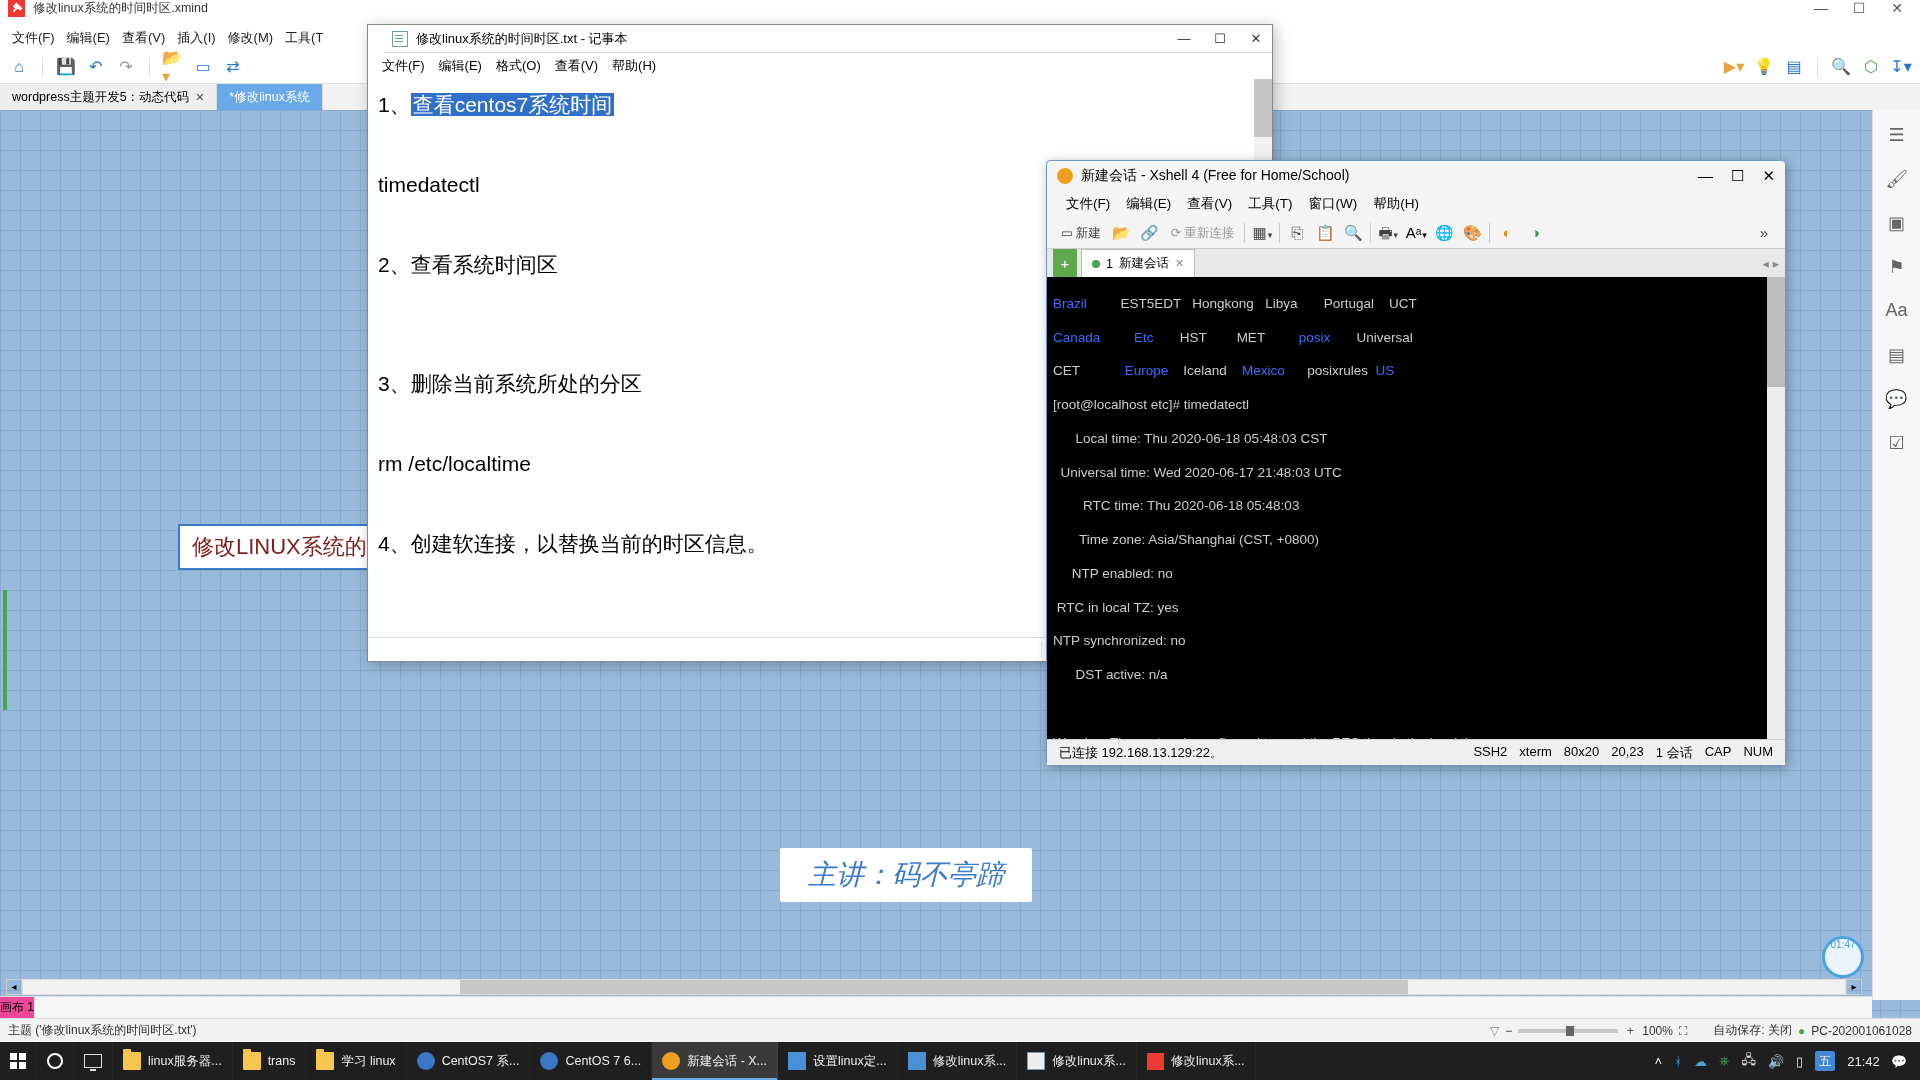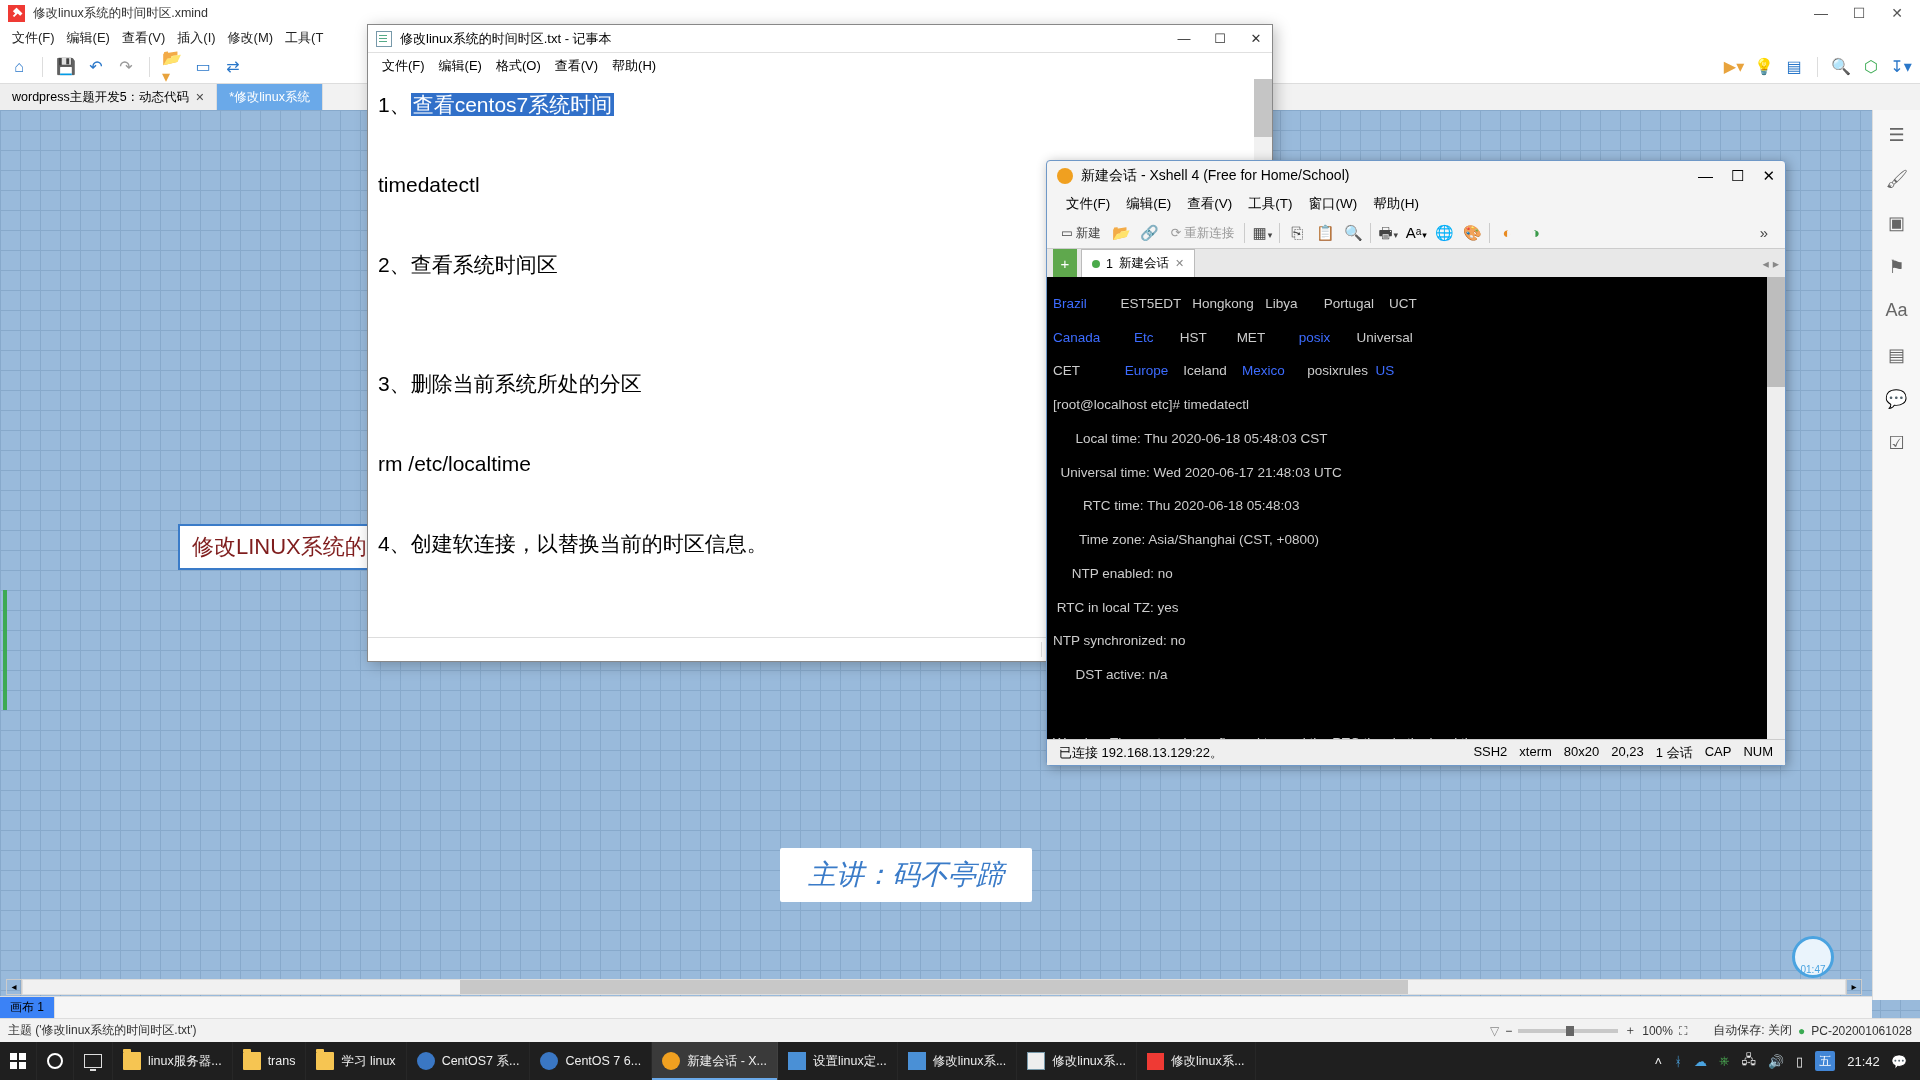--- a/index.html
+++ b/index.html
@@ -1,20 +1,20 @@
 <!DOCTYPE html>
 <html><head>
 <meta charset="utf-8">
 <style>
 * { box-sizing: border-box; margin: 0; padding: 0; font-family: "Microsoft YaHei", "Segoe UI", sans-serif; }
 body { width: 1920px; height: 1080px; overflow: hidden; background: #fff; position: relative; }
 
 
 .xmind { position: absolute; top: 0; left: 0; width: 1920px; height: 1042px; background: #fff; display: flex; flex-direction: column; }
-.xmind-title { height: 26px; background: #fff; display: flex; align-items: center; padding: 0 8px; font-size: 12.5px; color: #333; }
+.xmind-title { height: 26px; background: #fff; display: flex; align-items: flex-start; padding: 0 8px; font-size: 12.5px; color: #333; }
 .xmind-title-icon { width: 17px; height: 17px; background: #ef3a34; margin-right: 8px; display: inline-flex; align-items: center; justify-content: center; }
 .xmind-title-icon::after { content: ""; display: block; width: 9px; height: 9px; background: #fff; clip-path: polygon(0 0,100% 0,100% 40%,60% 40%,60% 100%,40% 100%,40% 60%,0 60%); transform: rotate(45deg);}
 .xmind-title .wc { margin-left: auto; display: flex; gap: 24px; padding-right: 8px; }
 .xmind-title .wc span { width: 14px; text-align: center; color: #555; font-size: 14px; }
 .xmind-menu { height: 24px; display: flex; align-items: center; gap: 4px; padding: 0 8px; font-size: 13px; color: #222; }
 .xmind-menu span { padding: 2px 4px; }
 .xmind-toolbar { height: 34px; display: flex; align-items: center; gap: 8px; padding: 0 8px; border-bottom: 1px solid #ddd; }
 .tool-ico { width: 22px; height: 22px; display: inline-flex; align-items: center; justify-content: center; font-size: 16px; }
 .sep { width: 1px; height: 20px; background: #ddd; margin: 0 4px; }
 .xmind-tabs { height: 26px; background: #f2f2f2; display: flex; align-items: stretch; font-size: 12.5px; }
@@ -27,30 +27,30 @@
 .orange-circle { position: absolute; width: 460px; height: 460px; border-radius: 50%; background: #e77628;}
 .xmind-right { position: absolute; right: 0; top: 0; width: 48px; height: 890px; background: #f7f7f7; border-left: 1px solid #ddd; display: flex; flex-direction: column; align-items: center; gap: 22px; padding-top: 14px; }
 .xmind-right .ri { width: 22px; height: 22px; color: #666; font-size: 18px; text-align: center; }
 .xmind-left-ruler { position: absolute; left: 0; top: 0; width: 10px; height: 100%; }
 .vruler-marks { position:absolute; left:3px; top:480px; width:4px; height:120px; background: linear-gradient(#3daa52,#3daa52); }
 .xmind-scroll-h { position: absolute; bottom: 46px; left: 6px; right: 58px; height: 18px; display:flex; align-items:center; }
 .xmind-scroll-h .track{ flex:1; height:16px; background:#f1f1f1; border:1px solid #ddd; position:relative;}
 .xmind-scroll-h .thumb{ position:absolute; left:24%; width:52%; height:100%; background:#c8c8c8;}
 .xmind-scroll-h .arr{ width:16px; height:16px; border:1px solid #ccc; font-size:10px; text-align:center; line-height:14px;}
 .xmind-canvas-tabs { position:absolute; bottom:24px; left:0; right:48px; height:22px; background:#f6f6f6; border-top:1px solid #ddd; display:flex; align-items:center; font-size:12px;}
-.xmind-canvas-tabs .ct{ padding:2px 10px; border-right:1px solid #ddd; background:#3b82f6;}
+.xmind-canvas-tabs .ct{ padding:2px 0; border-right:1px solid #ddd; background:#ec4899;}
 .xmind-status { position:absolute; bottom:0; left:0; right:0; height:24px; background:#f2f2f2; border-top:1px solid #ddd; display:flex; align-items:center; font-size:12px; padding:0 8px; color:#333;}
 .xmind-status .zr { margin-left:auto; display:flex; align-items:center; gap:6px;}
 .zoom-track{ width:100px; height:4px; background:#c8c8c8; position:relative;}
 .zoom-thumb{ position:absolute; left:48%; top:-3px; width:8px; height:10px; background:#666;}
-.mini-timer{ position:absolute; right:86px; bottom:64px; width:42px; height:42px; border-radius:50%; border:3px solid #4aa3e0; display:flex; align-items:flex-end; justify-content:center; font-size:10px; color:#4aa3e0; background:#eaf4fc;}
+.mini-timer{ position:absolute; right:56px; bottom:64px; width:42px; height:42px; border-radius:50%; border:3px solid #4aa3e0; display:flex; align-items:flex-start; justify-content:center; font-size:10px; color:#4aa3e0; background:#eaf4fc;}
 
 
 .notepad { position:absolute; left:367px; top:24px; width:906px; height:638px; background:#fff; border:1px solid #6a8; border:1px solid #888; box-shadow: 3px 3px 14px rgba(0,0,0,.25); display:flex; flex-direction:column;}
-.np-title { height:28px; background:#fff; display:flex; align-items:center; padding:0 8px; font-size:13px; border-bottom:1px solid #e0e0e0;}
+.np-title { height:28px; background:#fff; display:flex; align-items:center; padding:0 8px; font-size:13px; border-bottom:1px solid #e0e0e0;margin-left:16px;}
 .np-title .ico{ width:16px; height:16px; margin-right:8px; background:linear-gradient(#fff,#fff); border:1px solid #79a; position:relative;}
 .np-title .ico::after{content:"";position:absolute;left:2px;top:3px;width:8px;height:1.5px;background:#5a8;box-shadow:0 3px #5a8,0 6px #5a8;}
 .np-title .wc{ margin-left:auto; display:flex; gap:20px;}
 .np-title .wc span{ width:16px; text-align:center; color:#333; font-size:13px;}
 .np-menu{ height:26px; display:flex; align-items:center; gap:2px; padding:0 8px; font-size:13px;}
 .np-menu span{ padding:2px 6px;}
 .np-body{ flex:1; position:relative; overflow:hidden; font-size:21px; line-height:1.9; padding:6px 10px; font-family:"Microsoft YaHei","SimSun",sans-serif;}
 .np-body .sel{ background:#3170c9; color:#fff; padding:0 2px;}
 .np-scroll{ position:absolute; right:0; top:0; width:18px; height:100%; background:#f1f1f1;}
 .np-scroll .thumb{ position:absolute; top:0; width:100%; height:58px; background:#c5c5c5;}

